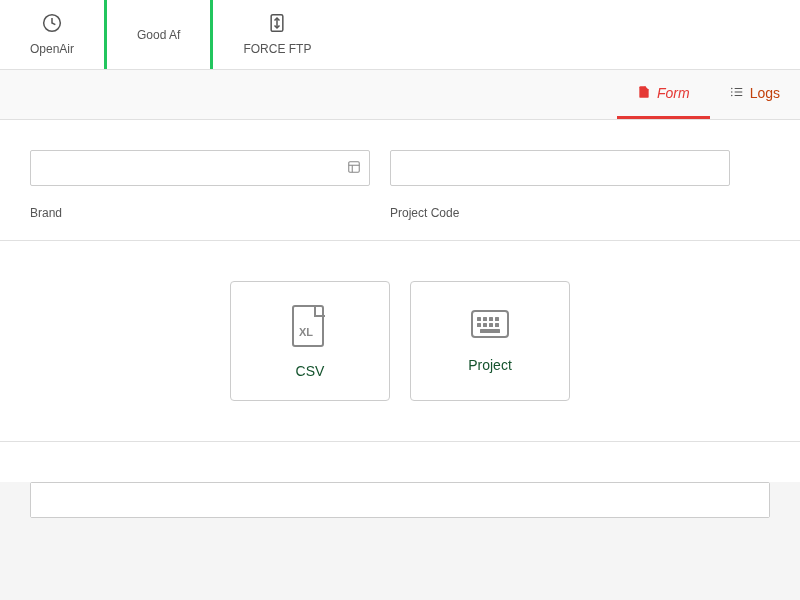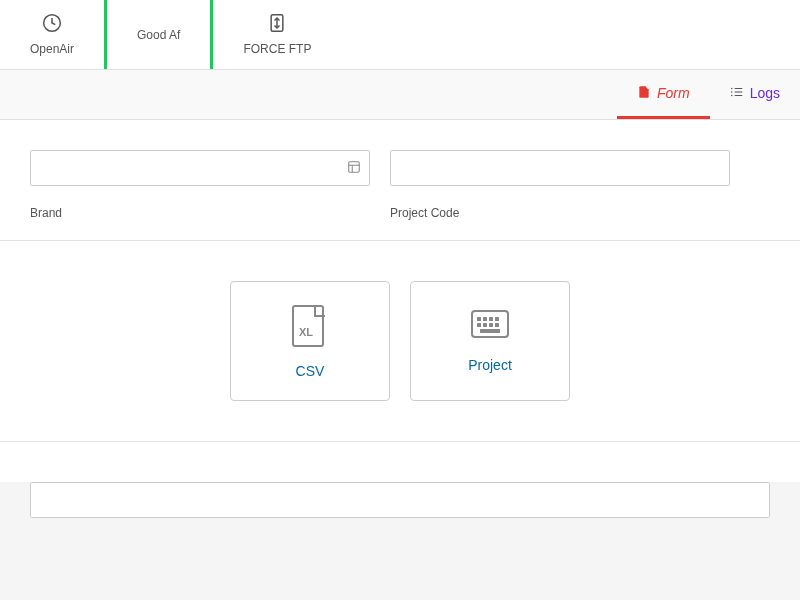--- a/index.html
+++ b/index.html
@@ -45,21 +45,21 @@
       justify-content: flex-end;
       padding-right: 0;
     }
     .tab {
       display: flex;
       align-items: center;
       gap: 6px;
       padding: 14px 20px;
       cursor: pointer;
       font-size: 14px;
-      color: #6d28d9;
+      color: #c2410c;
       border-bottom: 3px solid transparent;
       height: 100%;
     }
     .tab.active {
       color: #e53935;
       border-bottom: 3px solid #e53935;
       font-style: italic;
     }
     .tab-icon {
       font-size: 14px;
@@ -138,21 +138,21 @@
       border: 1px solid #ccc;
       border-radius: 4px;
       width: 160px;
       height: 120px;
       cursor: pointer;
       gap: 11px;
       background: #fff;
     }
     .card-label {
       font-size: 14px;
-      color: #0369a1;
+      color: #14532d;
     }
 
     
     .keyboard-icon {
       color: #777;
       font-size: 28px;
     }
 
     
     .bottom-section {

